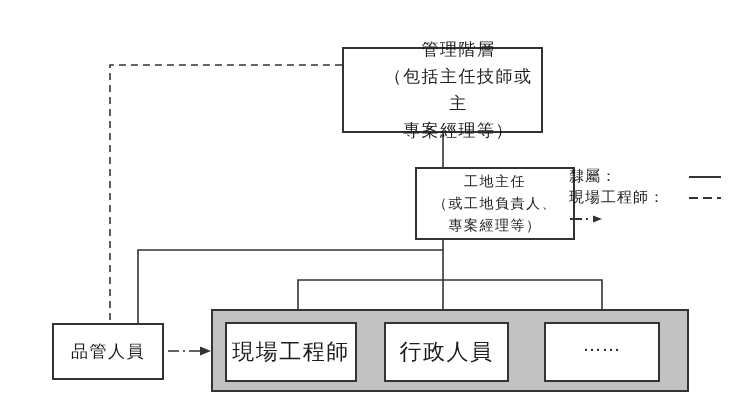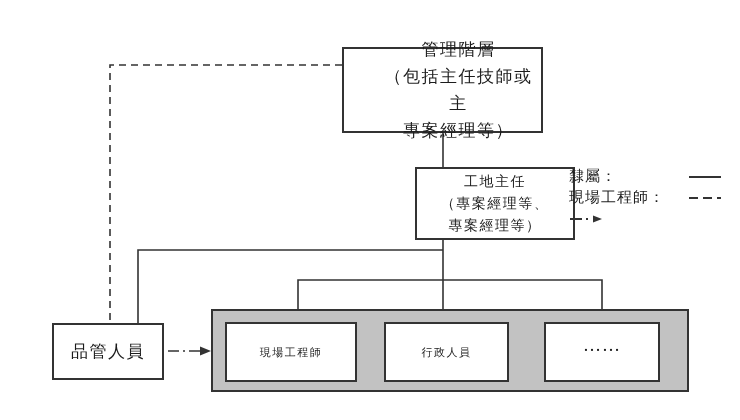--- a/index.html
+++ b/index.html
@@ -22,21 +22,21 @@
   .box-qc{left:52px;top:323px;width:112px;height:57px;font-size:17px;}
   .container-box{
     position:absolute;left:211px;top:309px;width:478px;height:83px;
     box-sizing:border-box;border:2px solid var(--line,#333);
     background:var(--grayfill,#c2c2c2);
   }
   .sub-box{
     position:absolute;top:11px;height:60px;box-sizing:border-box;
     border:2px solid var(--line,#333);background:var(--boxfill,#fff);
     display:flex;align-items:center;justify-content:center;
-    font-size:11px;letter-spacing:1.5px;
+    font-size:22px;letter-spacing:1.5px;
   }
   .sub-engineer{left:12px;width:132px;}
   .sub-admin{left:171px;width:125px;}
   .sub-others{left:331px;width:116px;font-size:18px;letter-spacing:1px;}
   .sub-others .bline{transform:translateY(-7px);}
   .legend{position:absolute;left:569px;top:166px;font-size:15px;}
   .legend-row{display:flex;align-items:center;height:21px;}
   .legend-label{display:inline-block;width:119px;letter-spacing:1px;white-space:nowrap;}
   .legend-sample{display:inline-block;width:34px;height:10px;}
 </style>
@@ -59,21 +59,21 @@
   </svg>
 
   <div class="box box-management">
     <div class="bline">管理階層</div>
     <div class="bline">（包括主任技師或主</div>
     <div class="bline">專案經理等）</div>
   </div>
 
   <div class="box box-sitedirector">
     <div class="bline">工地主任</div>
-    <div class="bline">（專案經理等、</div>
+    <div class="bline">（或工地負責人、</div>
     <div class="bline">專案經理等）</div>
   </div>
 
   <div class="box box-qc">
     <div class="bline">品管人員</div>
   </div>
 
   <div class="container-box">
     <div class="sub-box sub-engineer">
       <div class="bline">現場工程師</div>

